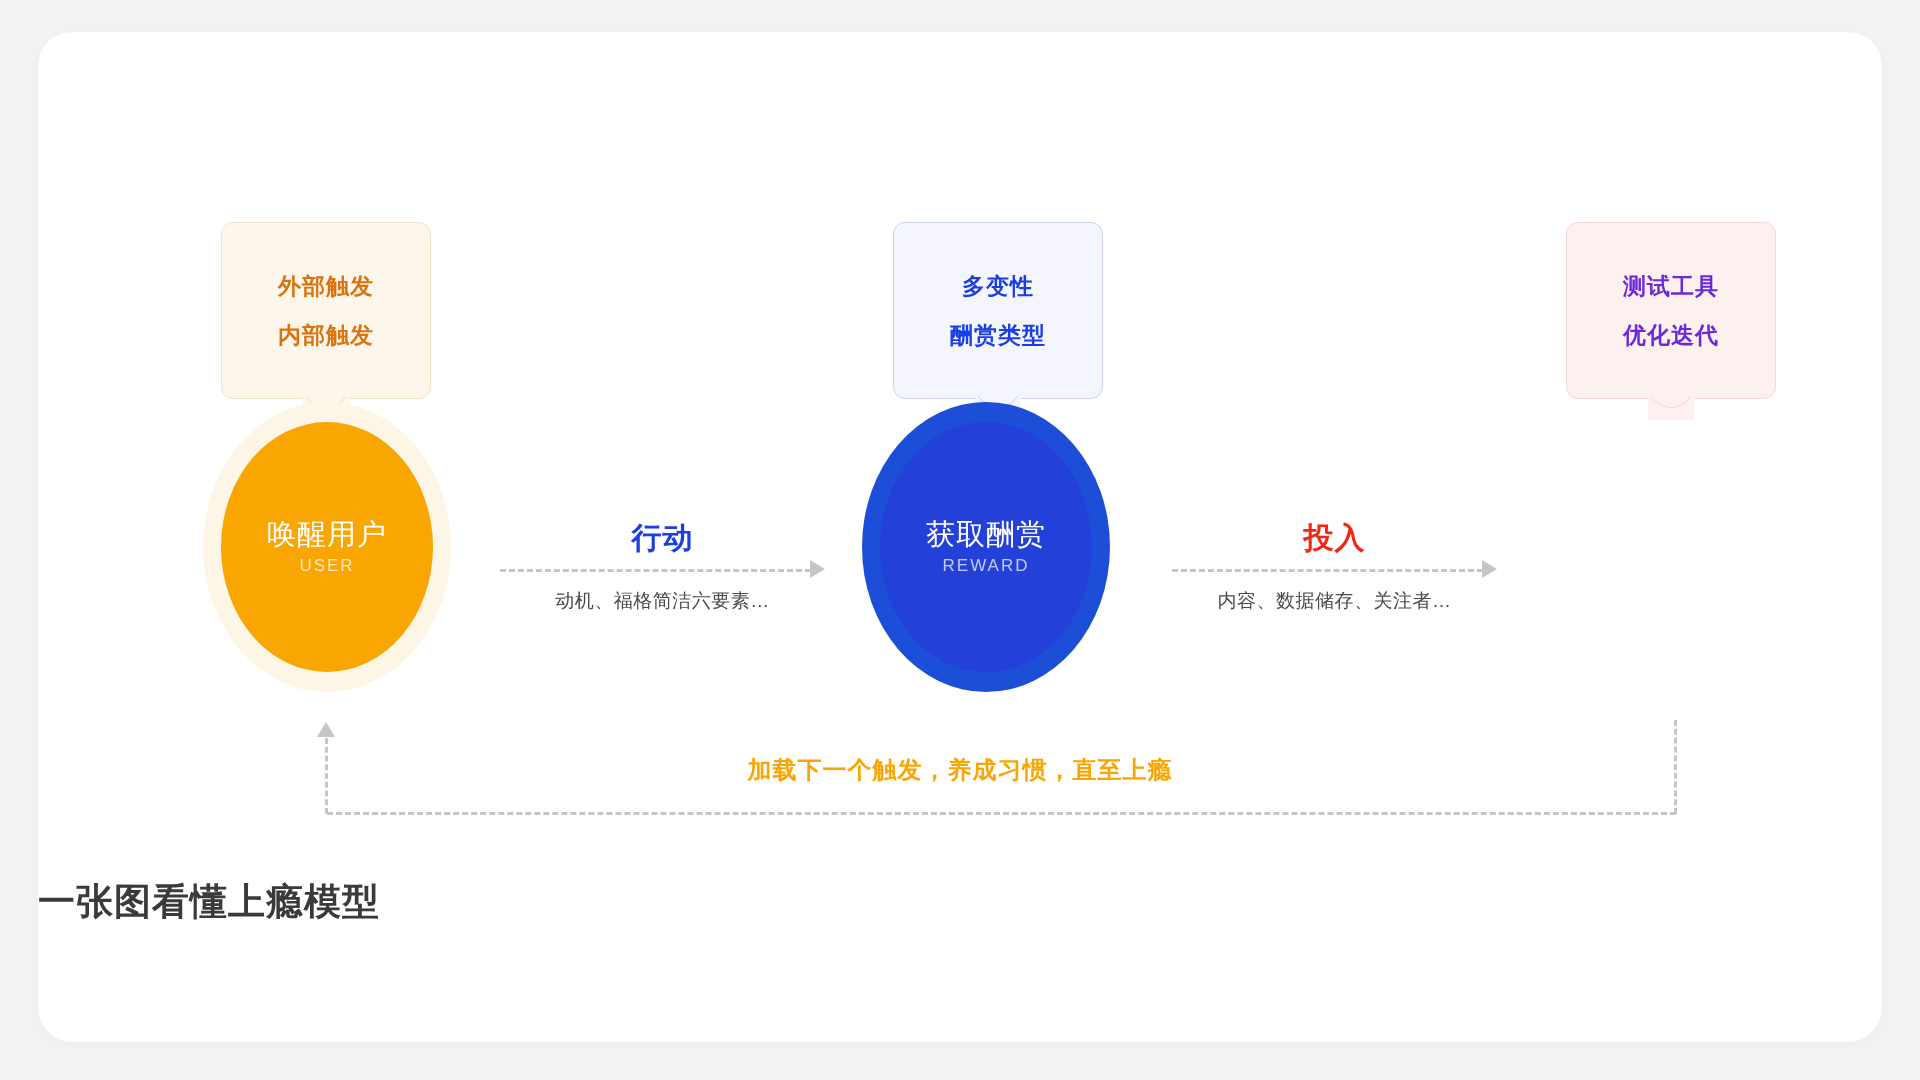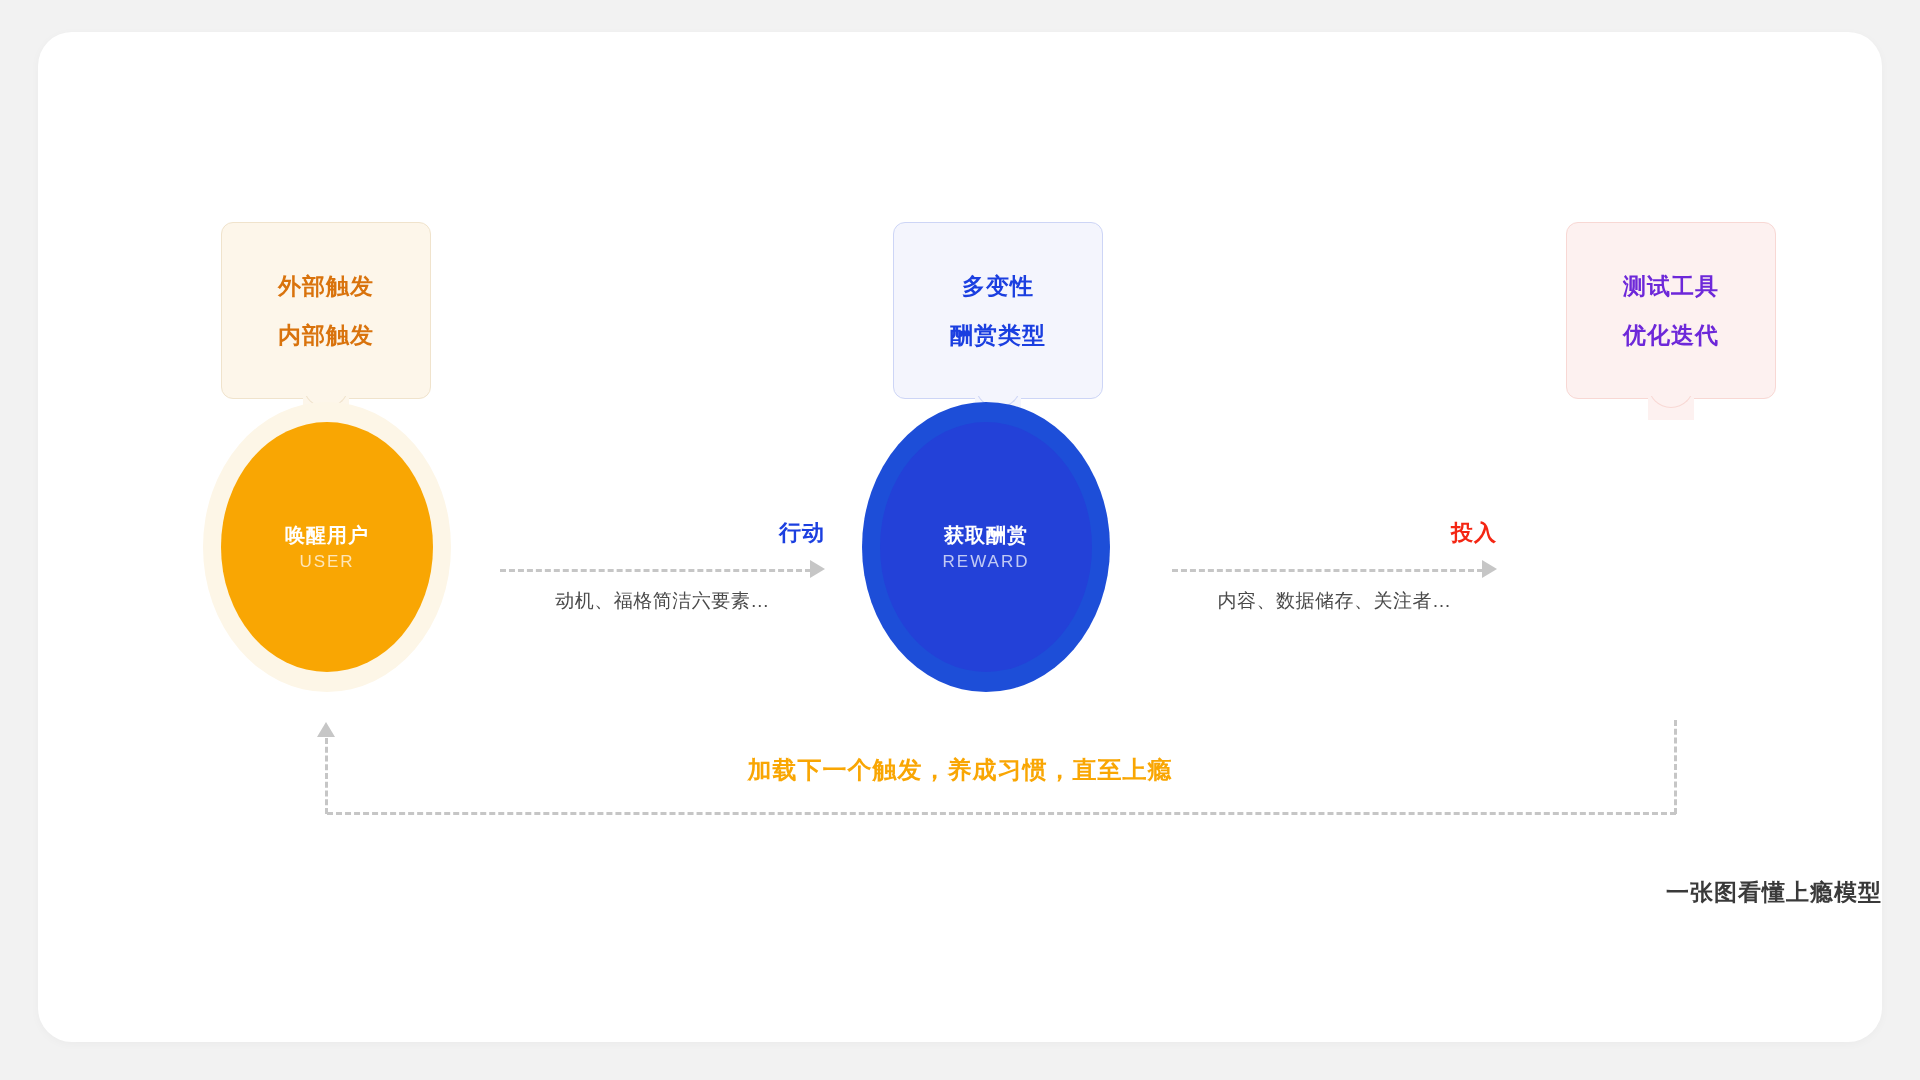--- a/index.html
+++ b/index.html
@@ -100,22 +100,22 @@
     height: 250px;
     border-radius: 50%;
     display: flex;
     flex-direction: column;
     align-items: center;
     justify-content: center;
     gap: 8px;
   }
   .node .title-cn {
     color: #ffffff;
-    font-size: 20px;
-    font-weight: bold;
+    font-size: 29px;
+    font-weight: normal;
     letter-spacing: 1px;
     line-height: 1;
   }
   .node .title-en {
     font-size: 17px;
     letter-spacing: 2px;
     line-height: 1;
     color: rgba(255,255,255,0.72);
   }
 
@@ -143,22 +143,22 @@
     transform: translateY(-50%);
     width: 0; height: 0;
     border-left: 15px solid #c6c6c6;
     border-top: 9px solid transparent;
     border-bottom: 9px solid transparent;
   }
   .conn-label-top {
     position: absolute;
     left: 0; right: 0;
     top: -42px;
-    text-align: right;
-    font-size: 22px;
+    text-align: center;
+    font-size: 30px;
     font-weight: bold;
     letter-spacing: 1px;
   }
   .conn-label-bottom {
     position: absolute;
     left: 0; right: 0;
     top: 28px;
     text-align: center;
     font-size: 19px;
     color: #4a4a4a;
@@ -213,22 +213,22 @@
     font-weight: bold;
     color: #f9a603;
     letter-spacing: 1px;
   }
 
   
   #figure-title {
     position: absolute;
     left: 0; right: 0;
     top: 845px;
-    text-align: right;
-    font-size: 23px;
+    text-align: left;
+    font-size: 37px;
     font-weight: bold;
     color: #3a3a3a;
     letter-spacing: 1px;
   }
 </style>
 </head>
 <body>
 
 <div id="stage">
   <div id="card">

